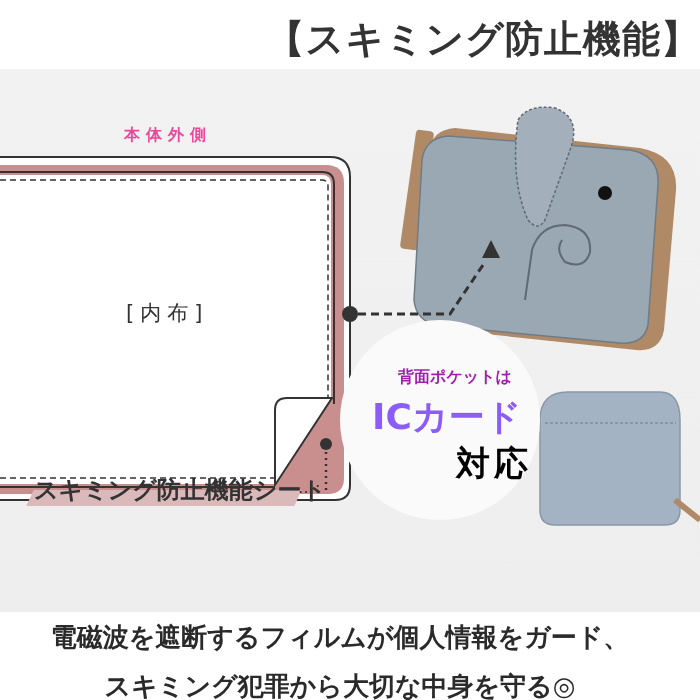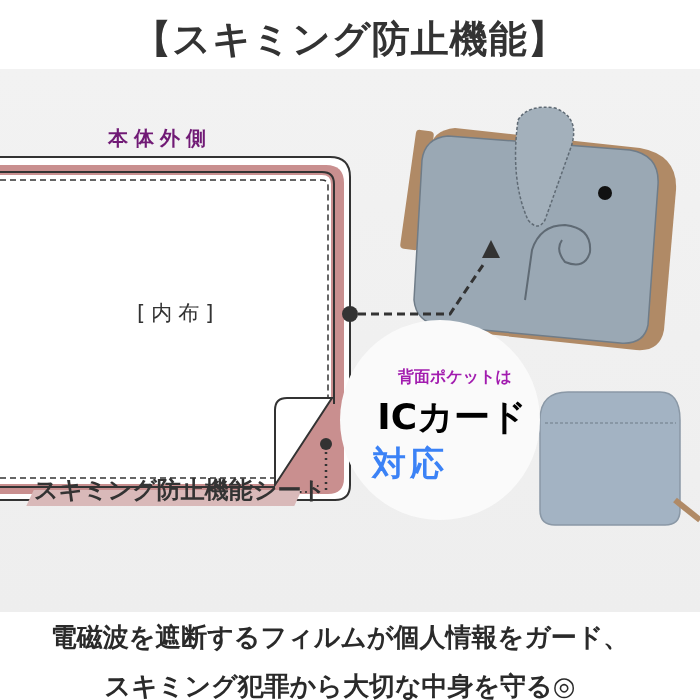--- a/index.html
+++ b/index.html
@@ -1,27 +1,27 @@
 <!DOCTYPE html>
 <html><head>
 <meta charset="utf-8">
 <style>
   html, body { margin:0; padding:0; }
   body { width:700px; height:700px; position:relative; overflow:hidden; background:#ffffff; font-family:"DejaVu Sans", sans-serif; }
-  .title { position:absolute; left:0; top:14px; width:700px; text-align:center; font-size:38px; font-weight:bold; color:#333333; letter-spacing:1px; }
+  .title { position:absolute; left:0; top:14px; width:700px; text-align:right; font-size:38px; font-weight:bold; color:#333333; letter-spacing:1px; }
   .panel { position:absolute; left:0; top:69px; width:700px; height:543px; background:linear-gradient(180deg,#f2f2f2 0%,#eeeeee 100%); }
-  .outer-label { position:absolute; left:108px; top:125px; font-size:20px; font-weight:bold; color:#701a75; letter-spacing:6px; }
-  .inner-label { position:absolute; left:126px; top:299px; font-size:21px; color:#333; letter-spacing:6px;margin-left:11px; }
+  .outer-label { position:absolute; left:124px; top:125px; font-size:16px; font-weight:bold; color:#ec4899; letter-spacing:6px; }
+  .inner-label { position:absolute; left:126px; top:299px; font-size:21px; color:#333; letter-spacing:6px; }
   .sheet-label-bg { position:absolute; left:30px; top:490px; width:268px; height:16px; background:#d9b9b9; transform:skewX(-25deg); }
   .sheet-label { position:absolute; left:34px; top:474px; font-size:24px; font-weight:bold; color:#333; letter-spacing:0px; white-space:nowrap; }
   .sheet-dots { position:absolute; left:298px; top:478px; font-size:16px; color:#333; letter-spacing:1px; }
   .back-circle { position:absolute; left:340px; top:320px; width:200px; height:200px; border-radius:50%; background:#fafafa; }
   .back-text1 { position:absolute; left:380px; top:367px; width:150px; text-align:center; font-size:16px; font-weight:bold; color:#a21caf; }
-  .back-text2 { position:absolute; left:372px; top:393px; width:160px; text-align:center; font-size:36px; font-weight:bold; color:#000000; }
-  .back-text3 { position:absolute; left:372px; top:441px; width:160px; text-align:left; font-size:34px; font-weight:bold; color:#3b82f6; letter-spacing:4px; }
+  .back-text2 { position:absolute; left:372px; top:393px; width:160px; font-size:36px; font-weight:bold; color:#8b5cf6; }
+  .back-text3 { position:absolute; left:372px; top:441px; width:160px; text-align:right; font-size:34px; font-weight:bold; color:#000000; letter-spacing:4px; }
   .caption { position:absolute; left:0; width:680px; text-align:center; font-size:26px; font-weight:bold; color:#2a2a2a; }
   .cap1 { top:620px; }
   .cap2 { top:669px; }
   svg { position:absolute; left:0; top:0; }
 </style>
 </head>
 <body>
 
 <div class="title">【スキミング防止機能】</div>
 

